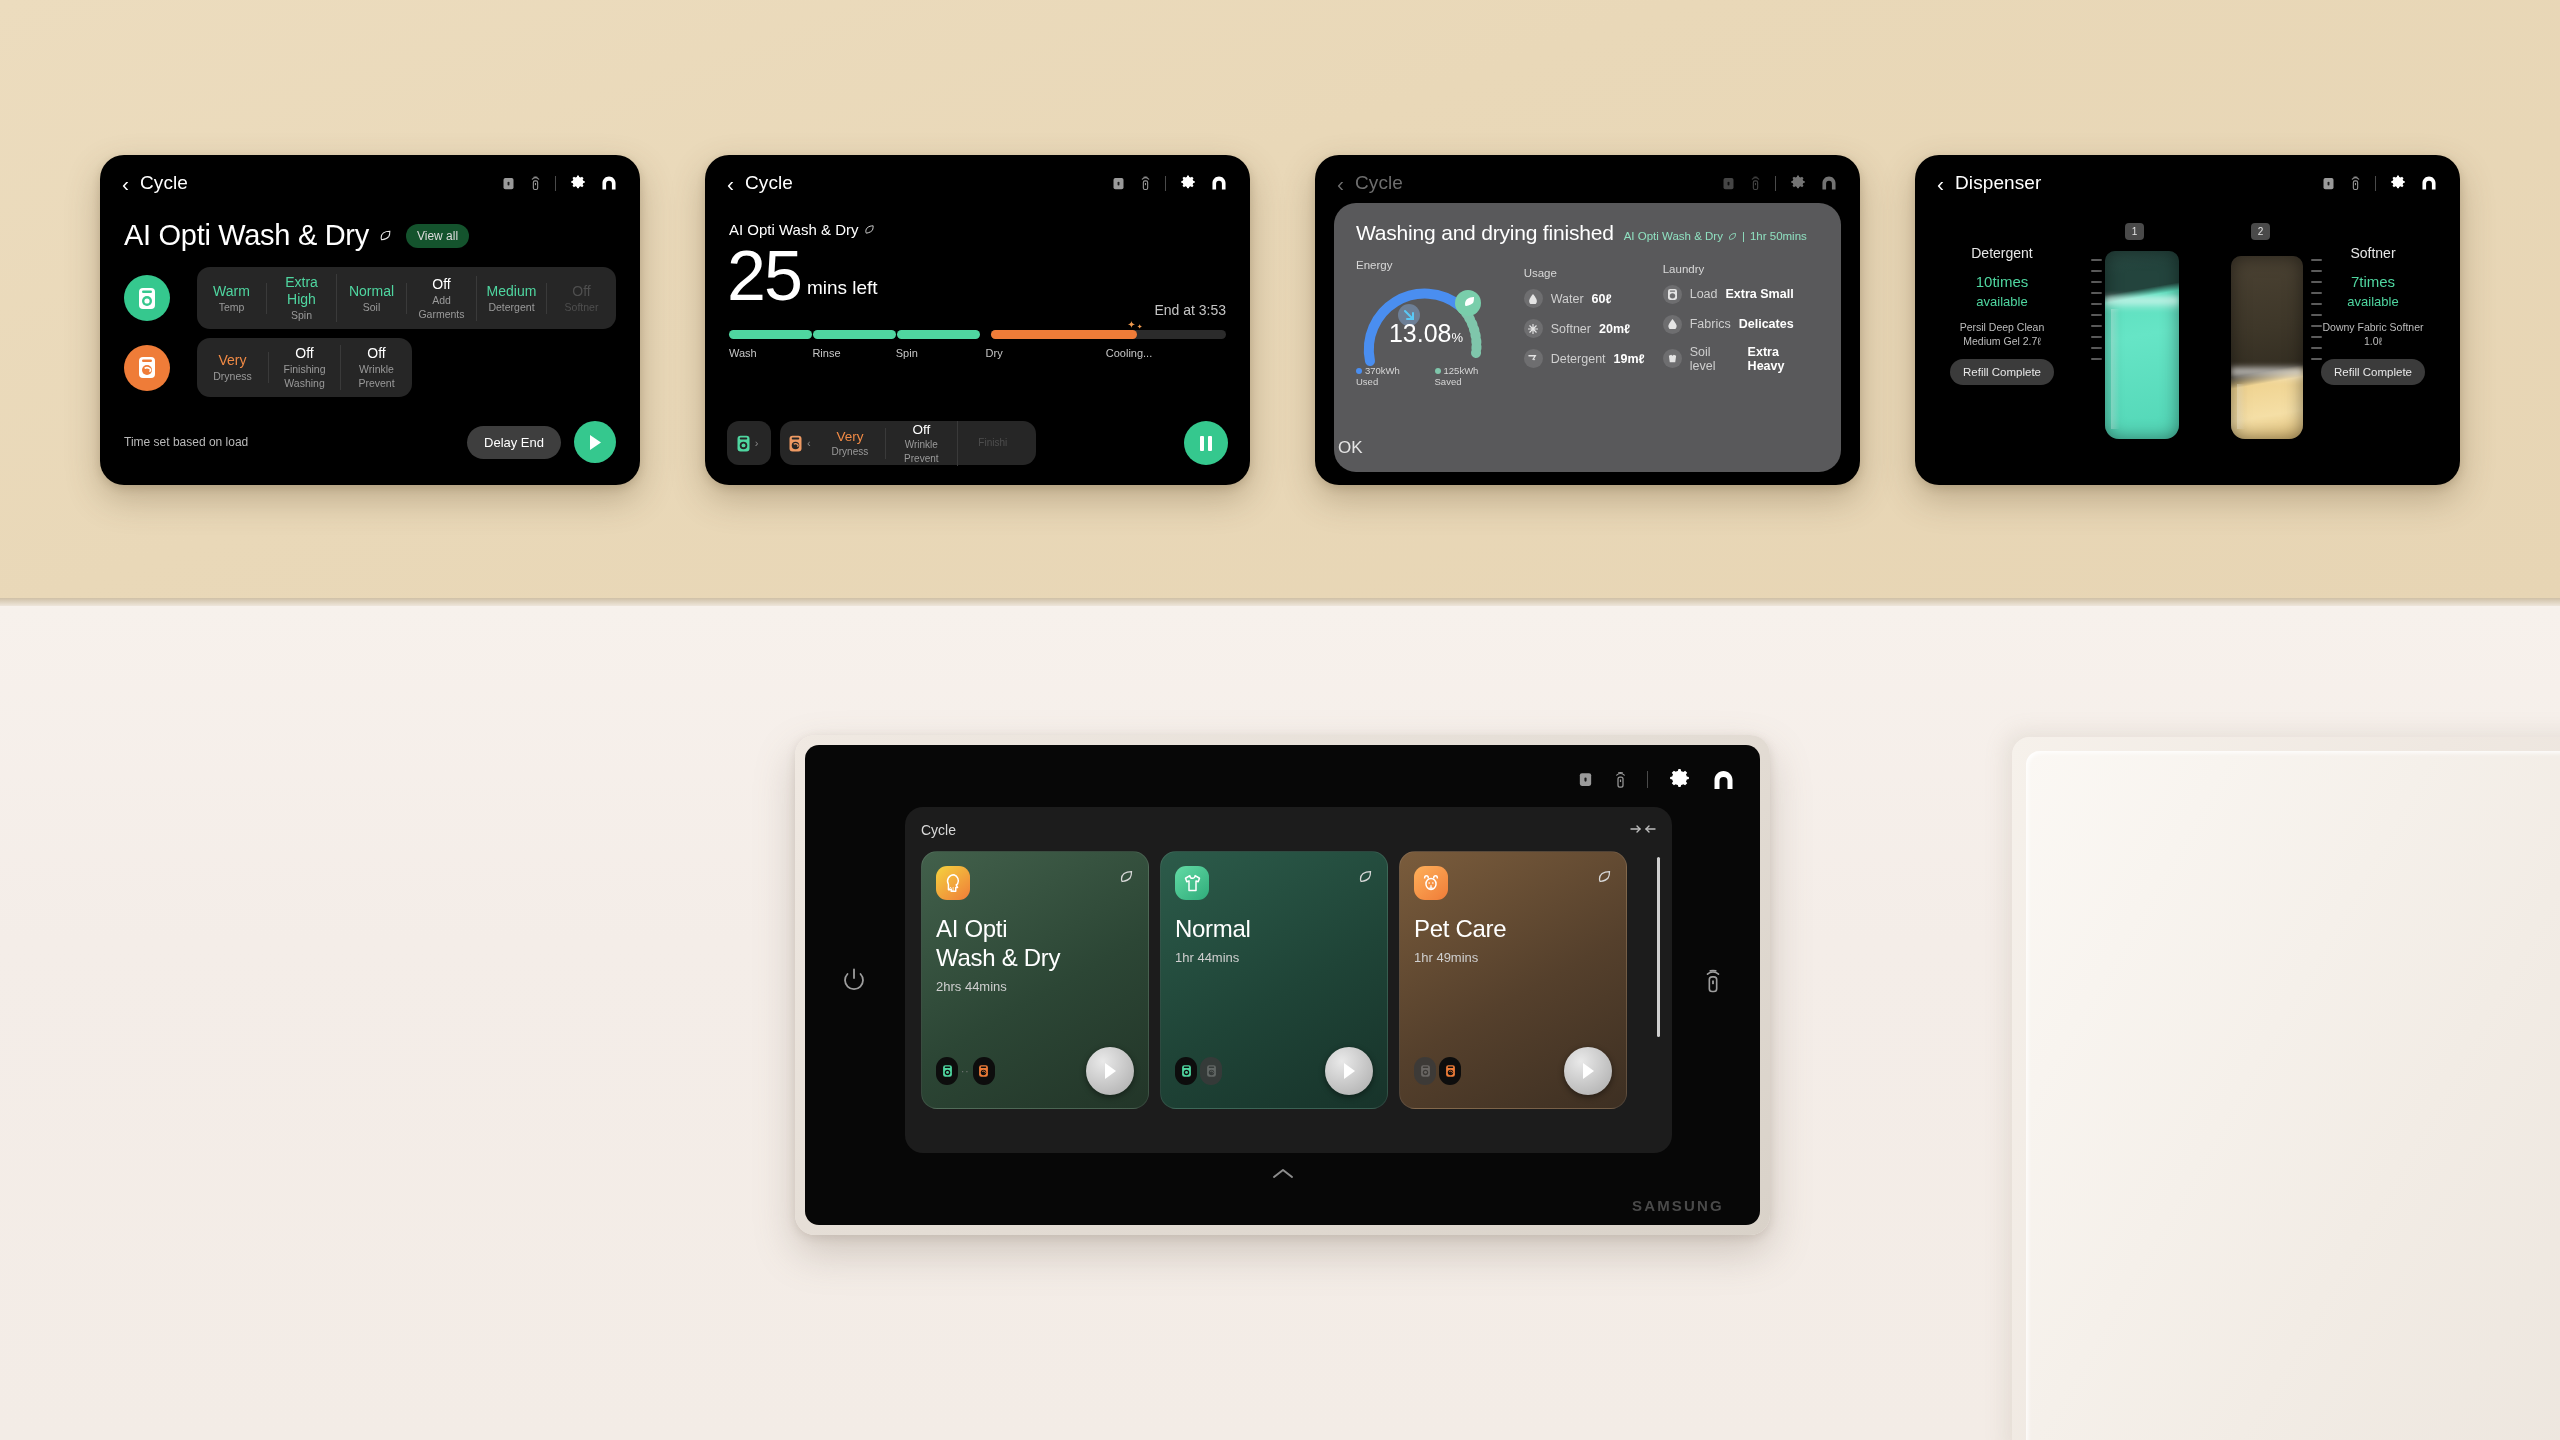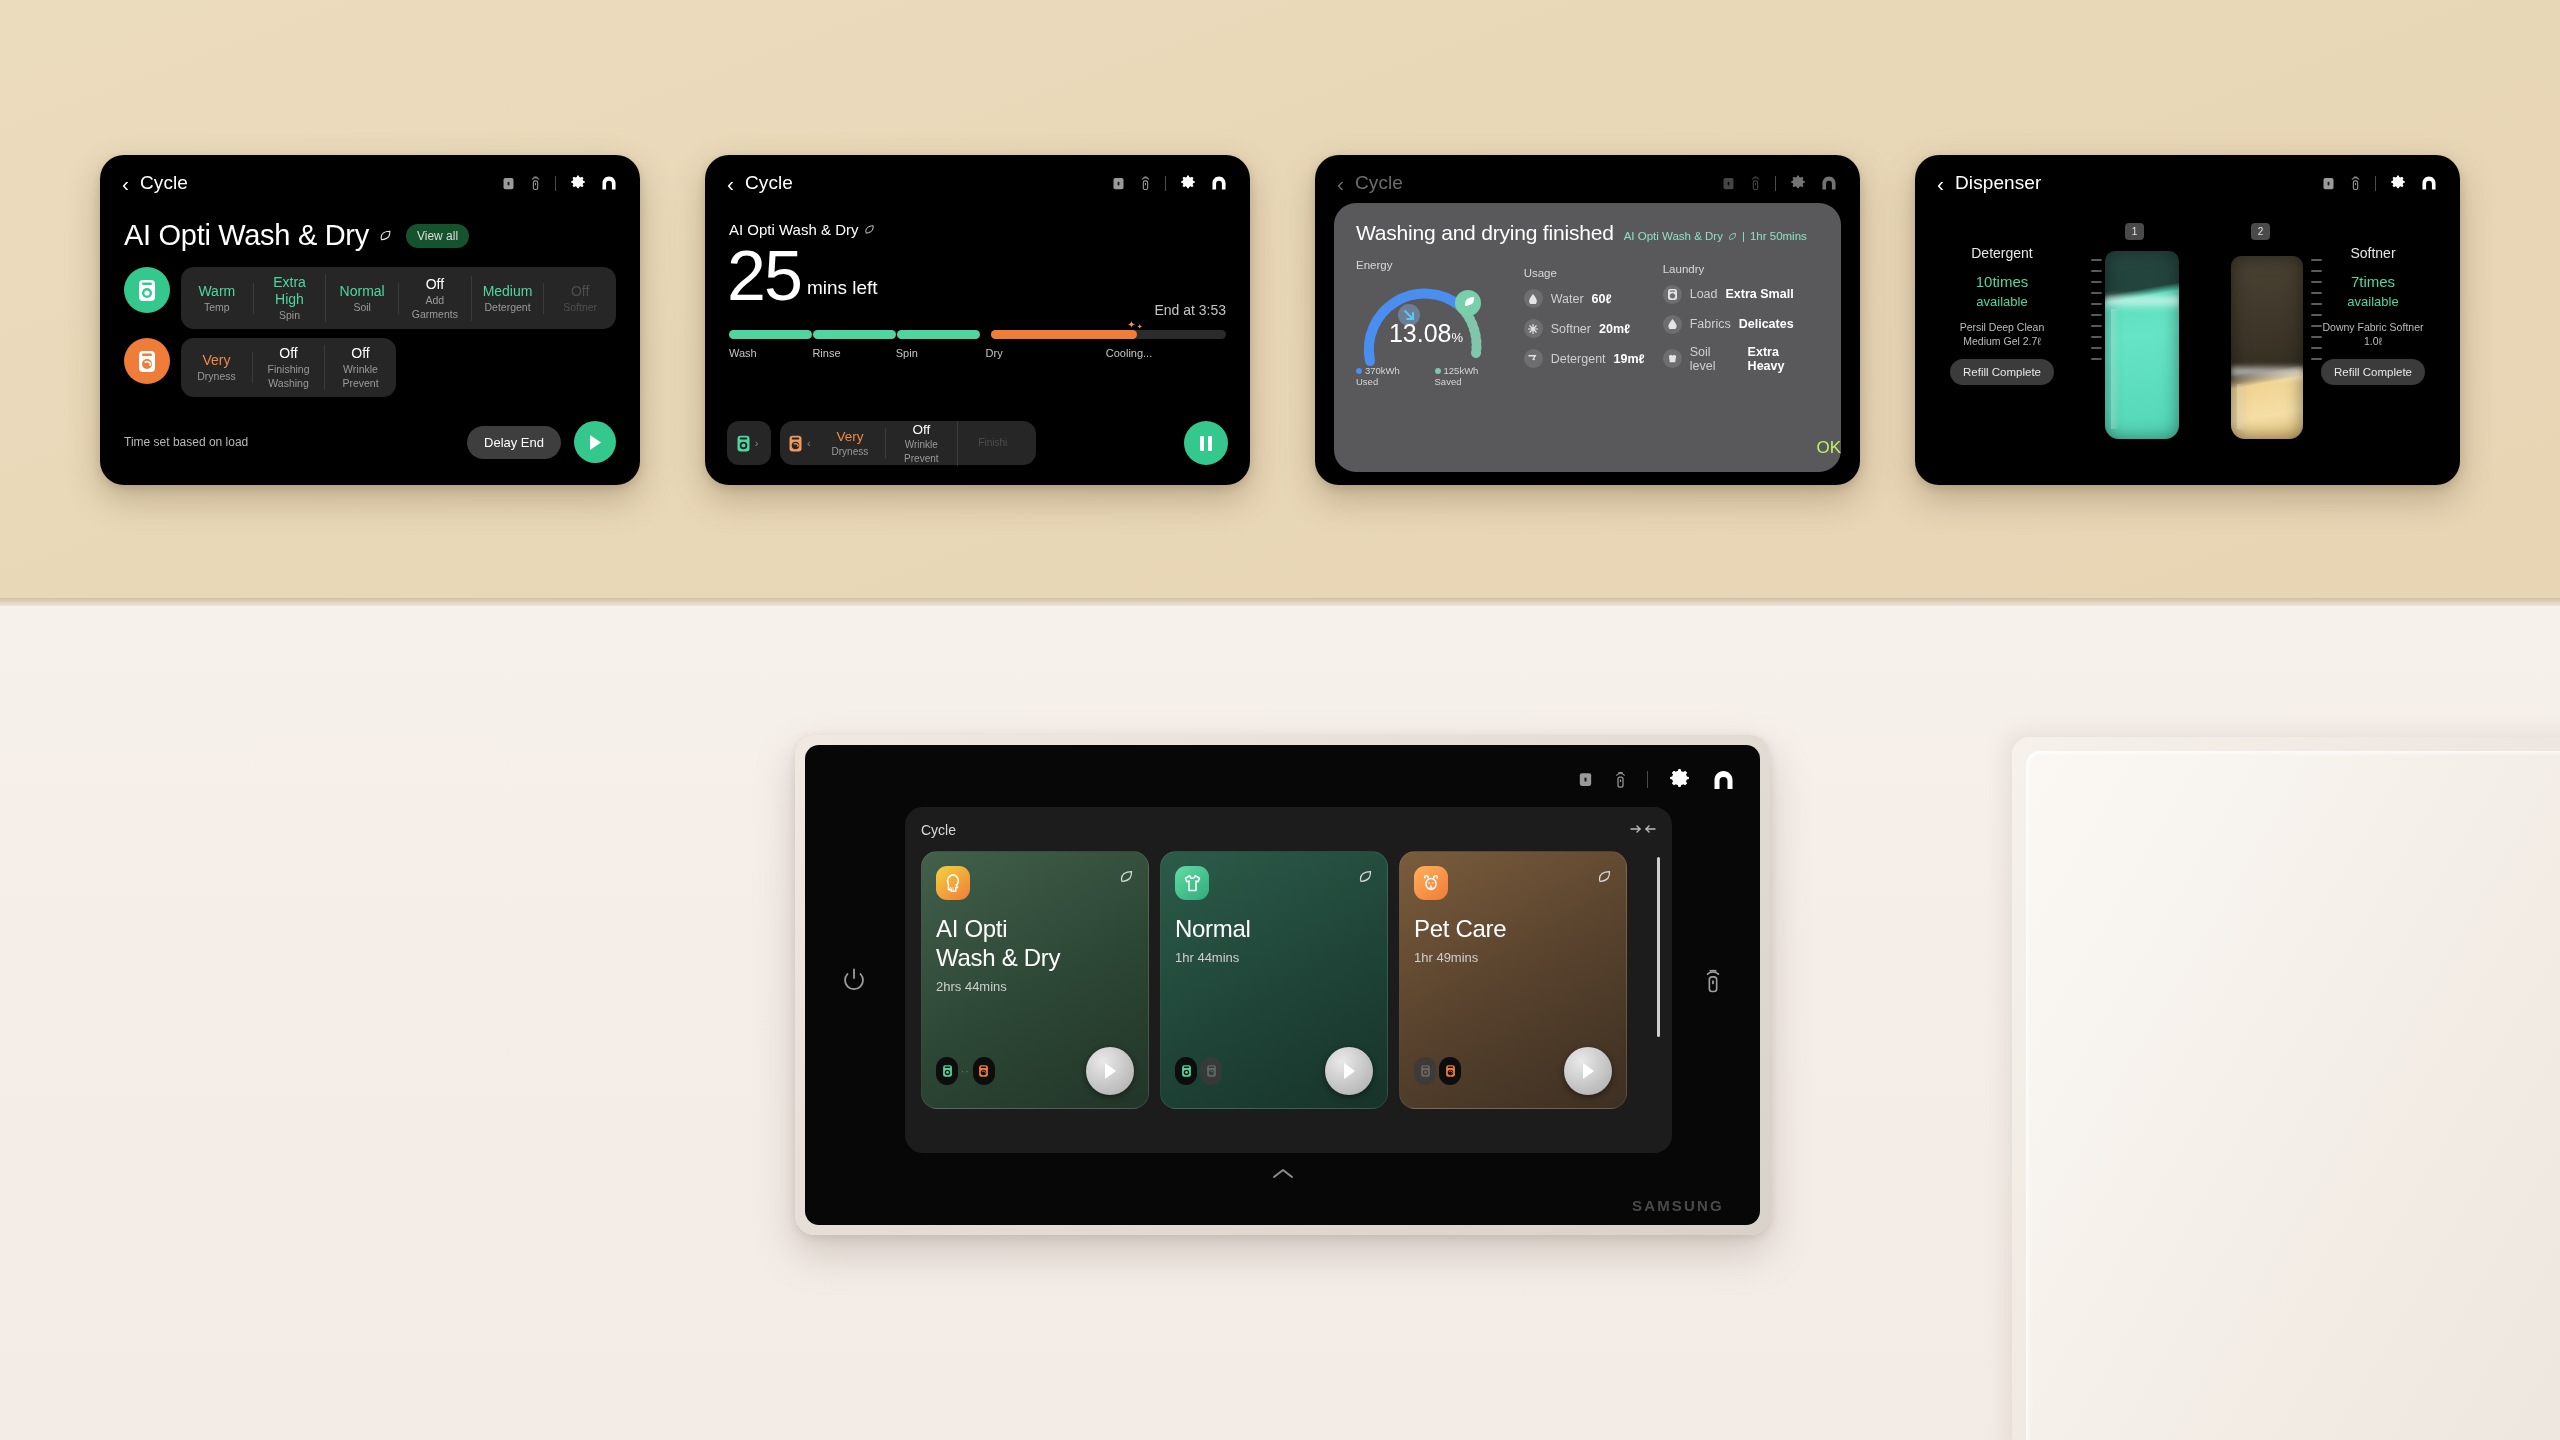--- a/index.html
+++ b/index.html
@@ -57,21 +57,21 @@
   .p1-title-row {
     position: absolute; left: 24px; top: 64px; display: flex; align-items: center; gap: 10px;
   }
   .p1-title { font-size: 29px; font-weight: 400; letter-spacing: -.3px; }
   .leaf { display: inline-block; }
   .viewall {
     background: #14532d; color: #dcdcdc; font-size: 12px;
     padding: 5px 11px; border-radius: 20px; margin-left: 4px;
   }
   .p1-body { position: absolute; left: 24px; top: 112px; right: 24px; }
-  .row-flex { display: flex; align-items: flex-start; gap: 11px; }
+  .row-flex { display: flex; align-items: center; gap: 27px; }
   .circ-btn {
     width: 46px; height: 46px; border-radius: 50%;
     display: flex; align-items: center; justify-content: center; flex: none;
   }
   .circ-green { background: #35c88e; }
   .circ-orange { background: #ef7c38; }
   .optchip {
     background: #262626; border-radius: 13px; flex: 1;
     display: flex; align-items: center; padding: 7px 0; min-height: 46px;
   }
@@ -147,22 +147,22 @@
                font-size: 25px; color: #fff; font-weight: 400; }
   .gauge-val span { font-size: 13px; }
   .legend { display: flex; gap: 12px; font-size: 9.5px; color: #d6d6d6; margin-top: 2px; }
   .legend i { display: inline-block; width: 6px; height: 6px; border-radius: 50%; margin-right: 3px; }
   .p3-col { margin-left: 18px; }
   .stat-row { display: flex; align-items: center; gap: 8px; margin-bottom: 11px; font-size: 12.5px; }
   .stat-ico { width: 19px; height: 19px; border-radius: 50%; background: #6e6e70;
               display: flex; align-items: center; justify-content: center; flex: none; }
   .stat-lbl { color: #cfcfcf; }
   .stat-val { color: #fff; font-weight: 600; }
-  .p3-ok { position: absolute; left: 13px; right: 0; bottom: 14px; text-align: right;
-           font-size: 17px; color: #bef264; }
+  .p3-ok { position: absolute; left: 4px; right: 0; bottom: 14px; text-align: left;
+           font-size: 17px; color: #e5e5e5; }
 
   
   .p4-body { position: absolute; left: 0; right: 0; top: 56px; bottom: 0; }
   .disp-col { position: absolute; text-align: center; width: 146px; }
   .disp-name { font-size: 14px; color: #e6e6e6; }
   .disp-count { font-size: 27px; color: #4fd6a0; font-weight: 500; margin-top: 4px; line-height: 1; }
   .disp-count span { font-size: 15px; font-weight: 400; }
   .disp-avail { font-size: 13px; color: #4fd6a0; margin-top: 2px; }
   .disp-prod { font-size: 10.5px; color: #bdbdbd; margin-top: 11px; line-height: 14px; }
   .disp-refill { display: inline-block; background: #3b3b3b; color: #e8e8e8; font-size: 11.5px;

